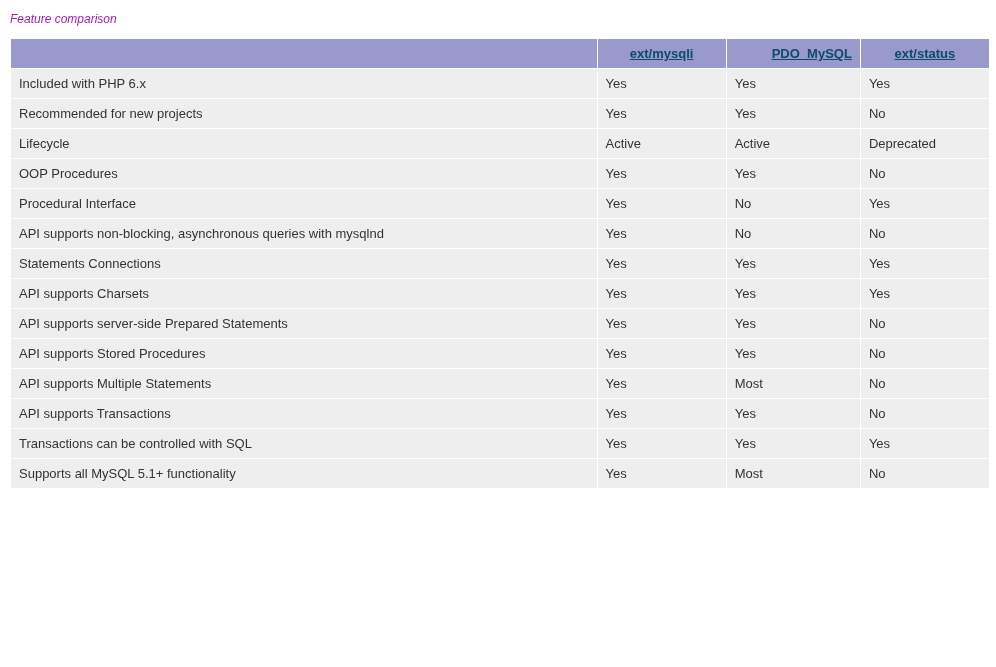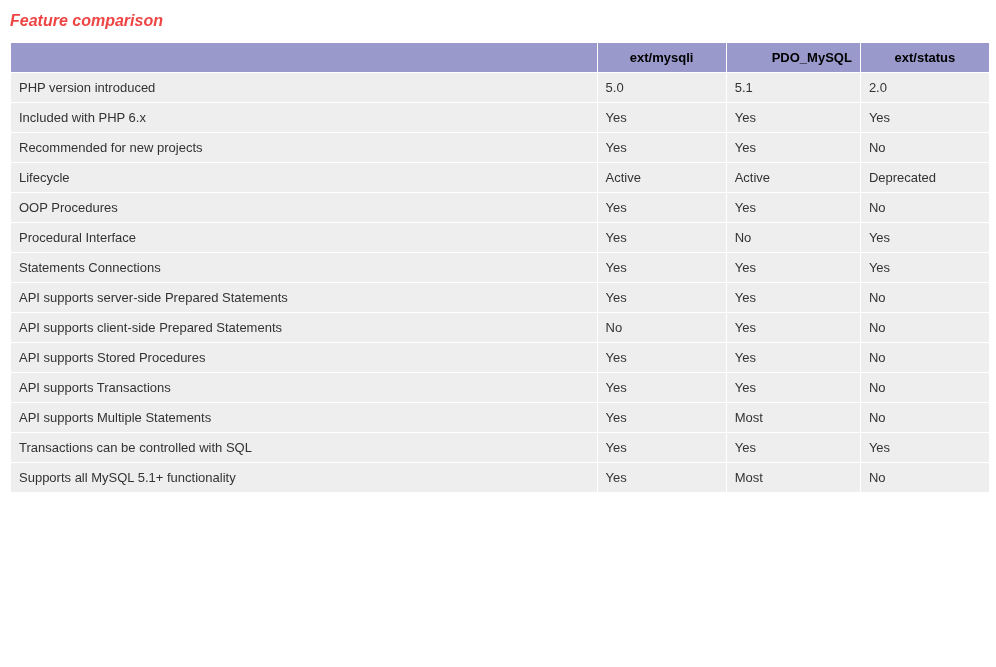--- a/index.html
+++ b/index.html
@@ -6,40 +6,41 @@
     margin: 0;
     padding: 10px;
     font-family: Verdana, Geneva, sans-serif;
     font-size: 13px;
     color: #333333;
     background: #ffffff;
     width: 996px;
     box-sizing: border-box;
   }
   .title {
-    font-weight: bold;
+    font-weight: normal;
     font-style: italic;
-    font-size: 16px;
+    font-size: 12px;
     margin: 2px 0 12px 0;
-    color: #ef4444;
+    color: #a21caf;
   }
   table {
     border-collapse: collapse;
     width: 980px;
   }
   th, td {
     text-align: left;
     padding: 7px 8px;
     border: 1px solid #ffffff;
     vertical-align: middle;
   }
   thead th {
     background: #9999cc;
-    color: #000000;
+    color: #0c4a6e;
     font-weight: bold;
+    text-decoration: underline;
   }
   thead th:first-child {
     width: 560px;
   }
   thead th:nth-child(2),
   thead th:nth-child(4) {
     text-align: center;
     width: 110px;
   }
   thead th:nth-child(3) {
@@ -62,26 +63,20 @@
   <thead>
     <tr>
       <th></th>
       <th>ext/mysqli</th>
       <th>PDO_MySQL</th>
       <th>ext/status</th>
     </tr>
   </thead>
   <tbody>
       <tr>
-        <td>PHP version introduced</td>
-        <td>5.0</td>
-        <td>5.1</td>
-        <td>2.0</td>
-      </tr>
-      <tr>
         <td>Included with PHP 6.x</td>
         <td>Yes</td>
         <td>Yes</td>
         <td>Yes</td>
       </tr>
       <tr>
         <td>Recommended for new projects</td>
         <td>Yes</td>
         <td>Yes</td>
         <td>No</td>
@@ -98,53 +93,59 @@
         <td>Yes</td>
         <td>No</td>
       </tr>
       <tr>
         <td>Procedural Interface</td>
         <td>Yes</td>
         <td>No</td>
         <td>Yes</td>
       </tr>
       <tr>
+        <td>API supports non-blocking, asynchronous queries with mysqlnd</td>
+        <td>Yes</td>
+        <td>No</td>
+        <td>No</td>
+      </tr>
+      <tr>
         <td>Statements Connections</td>
+        <td>Yes</td>
+        <td>Yes</td>
+        <td>Yes</td>
+      </tr>
+      <tr>
+        <td>API supports Charsets</td>
         <td>Yes</td>
         <td>Yes</td>
         <td>Yes</td>
       </tr>
       <tr>
         <td>API supports server-side Prepared Statements</td>
         <td>Yes</td>
         <td>Yes</td>
         <td>No</td>
       </tr>
       <tr>
-        <td>API supports client-side Prepared Statements</td>
-        <td>No</td>
-        <td>Yes</td>
-        <td>No</td>
-      </tr>
-      <tr>
         <td>API supports Stored Procedures</td>
-        <td>Yes</td>
-        <td>Yes</td>
-        <td>No</td>
-      </tr>
-      <tr>
-        <td>API supports Transactions</td>
         <td>Yes</td>
         <td>Yes</td>
         <td>No</td>
       </tr>
       <tr>
         <td>API supports Multiple Statements</td>
         <td>Yes</td>
         <td>Most</td>
+        <td>No</td>
+      </tr>
+      <tr>
+        <td>API supports Transactions</td>
+        <td>Yes</td>
+        <td>Yes</td>
         <td>No</td>
       </tr>
       <tr>
         <td>Transactions can be controlled with SQL</td>
         <td>Yes</td>
         <td>Yes</td>
         <td>Yes</td>
       </tr>
       <tr>
         <td>Supports all MySQL 5.1+ functionality</td>

